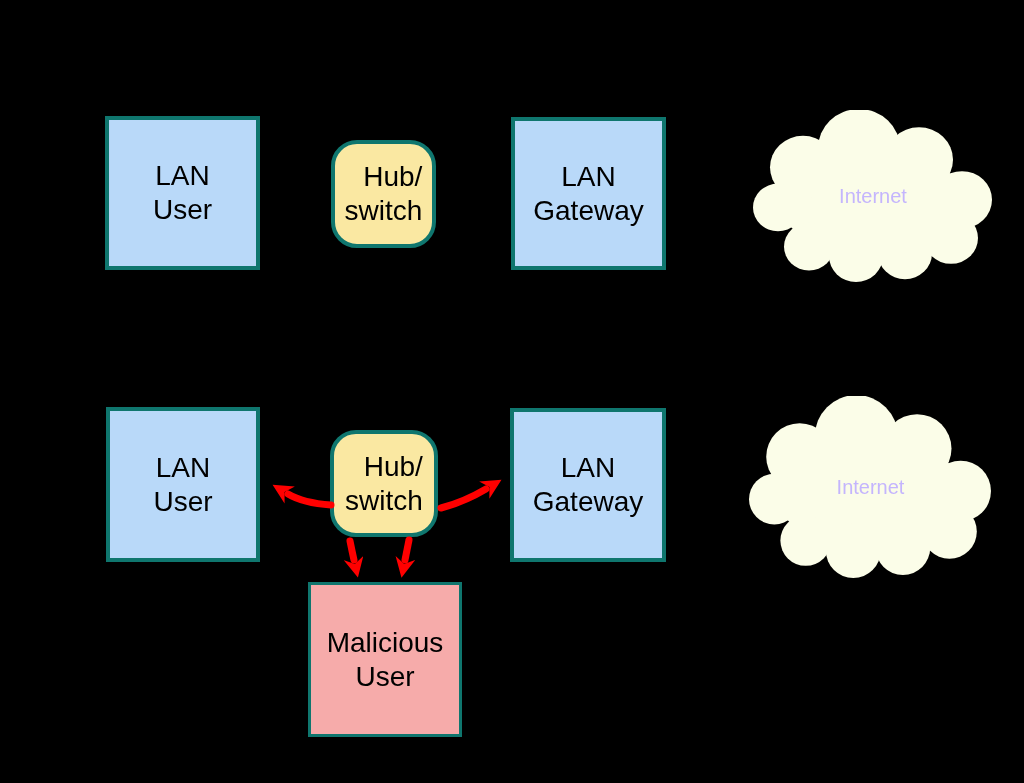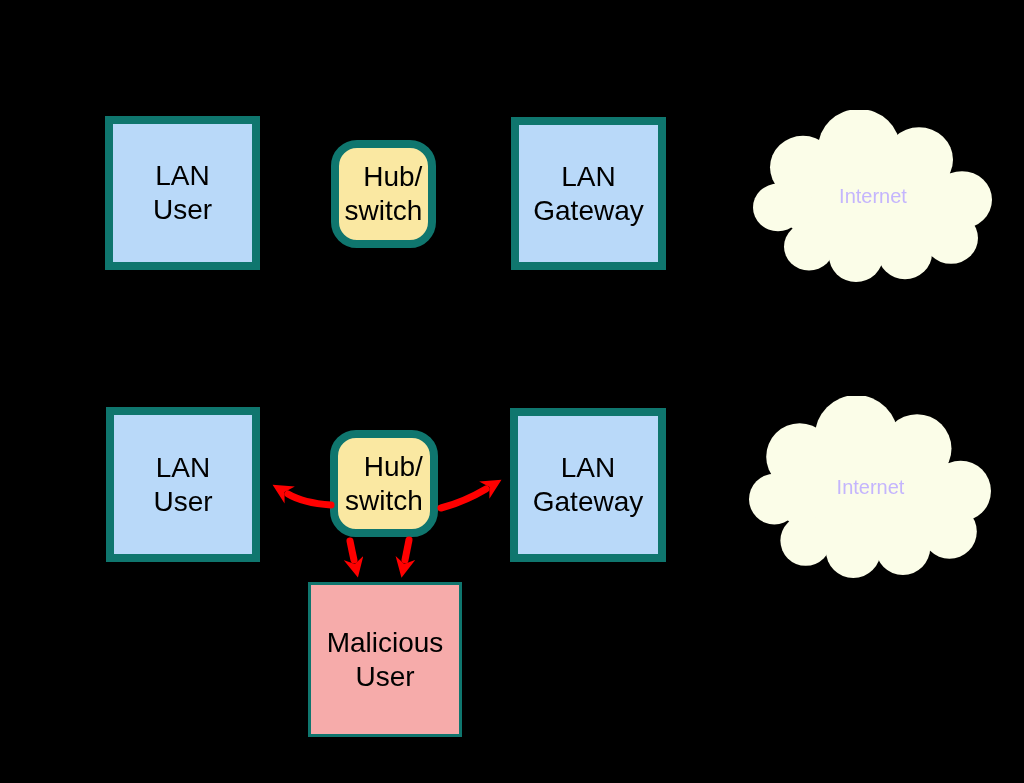--- a/index.html
+++ b/index.html
@@ -12,21 +12,21 @@
     font-family: "Liberation Sans", sans-serif;
     color: #000;
   }
   .node {
     position: absolute;
     display: flex;
     align-items: center;
     justify-content: center;
     text-align: center;
     box-sizing: border-box;
-    border: 8px solid #0f766e;
+    border: 4px solid #0f766e;
     font-size: 28px;
     line-height: 34px;
   }
   .node .label { white-space: pre-line; }
   .blue   { background: #B9D9F9; }
   .yellow { background: #FAE8A2; border-radius: 26px; text-align: right; }
   .pink   { background: #F6ABAA; border-width: 3px; }
 
   
   .lan-user-1    { left: 105px; top: 116px; width: 155px; height: 154px; }

